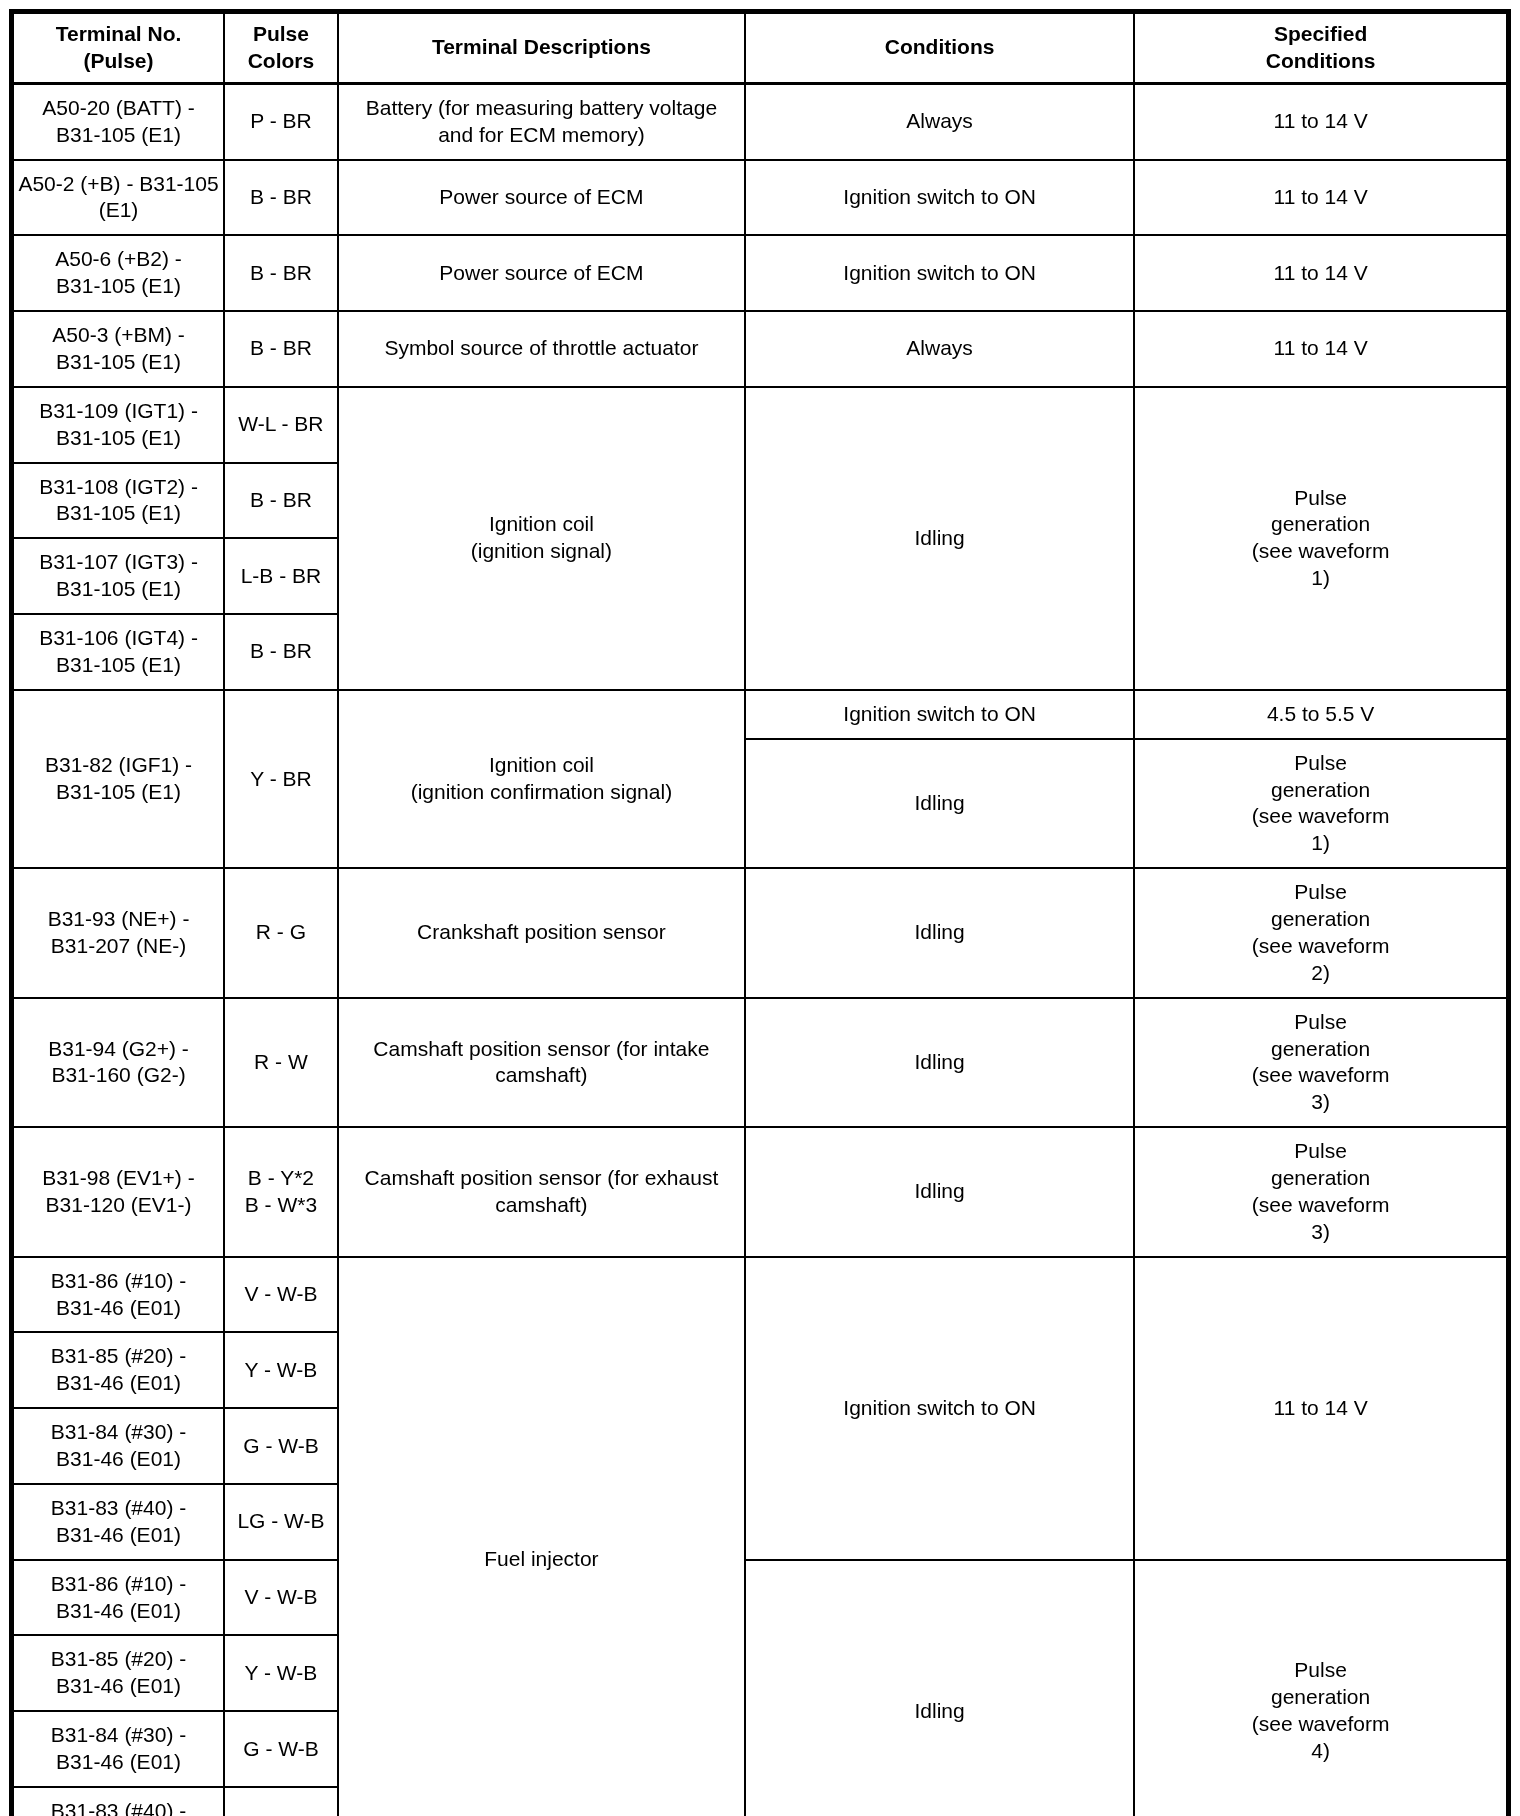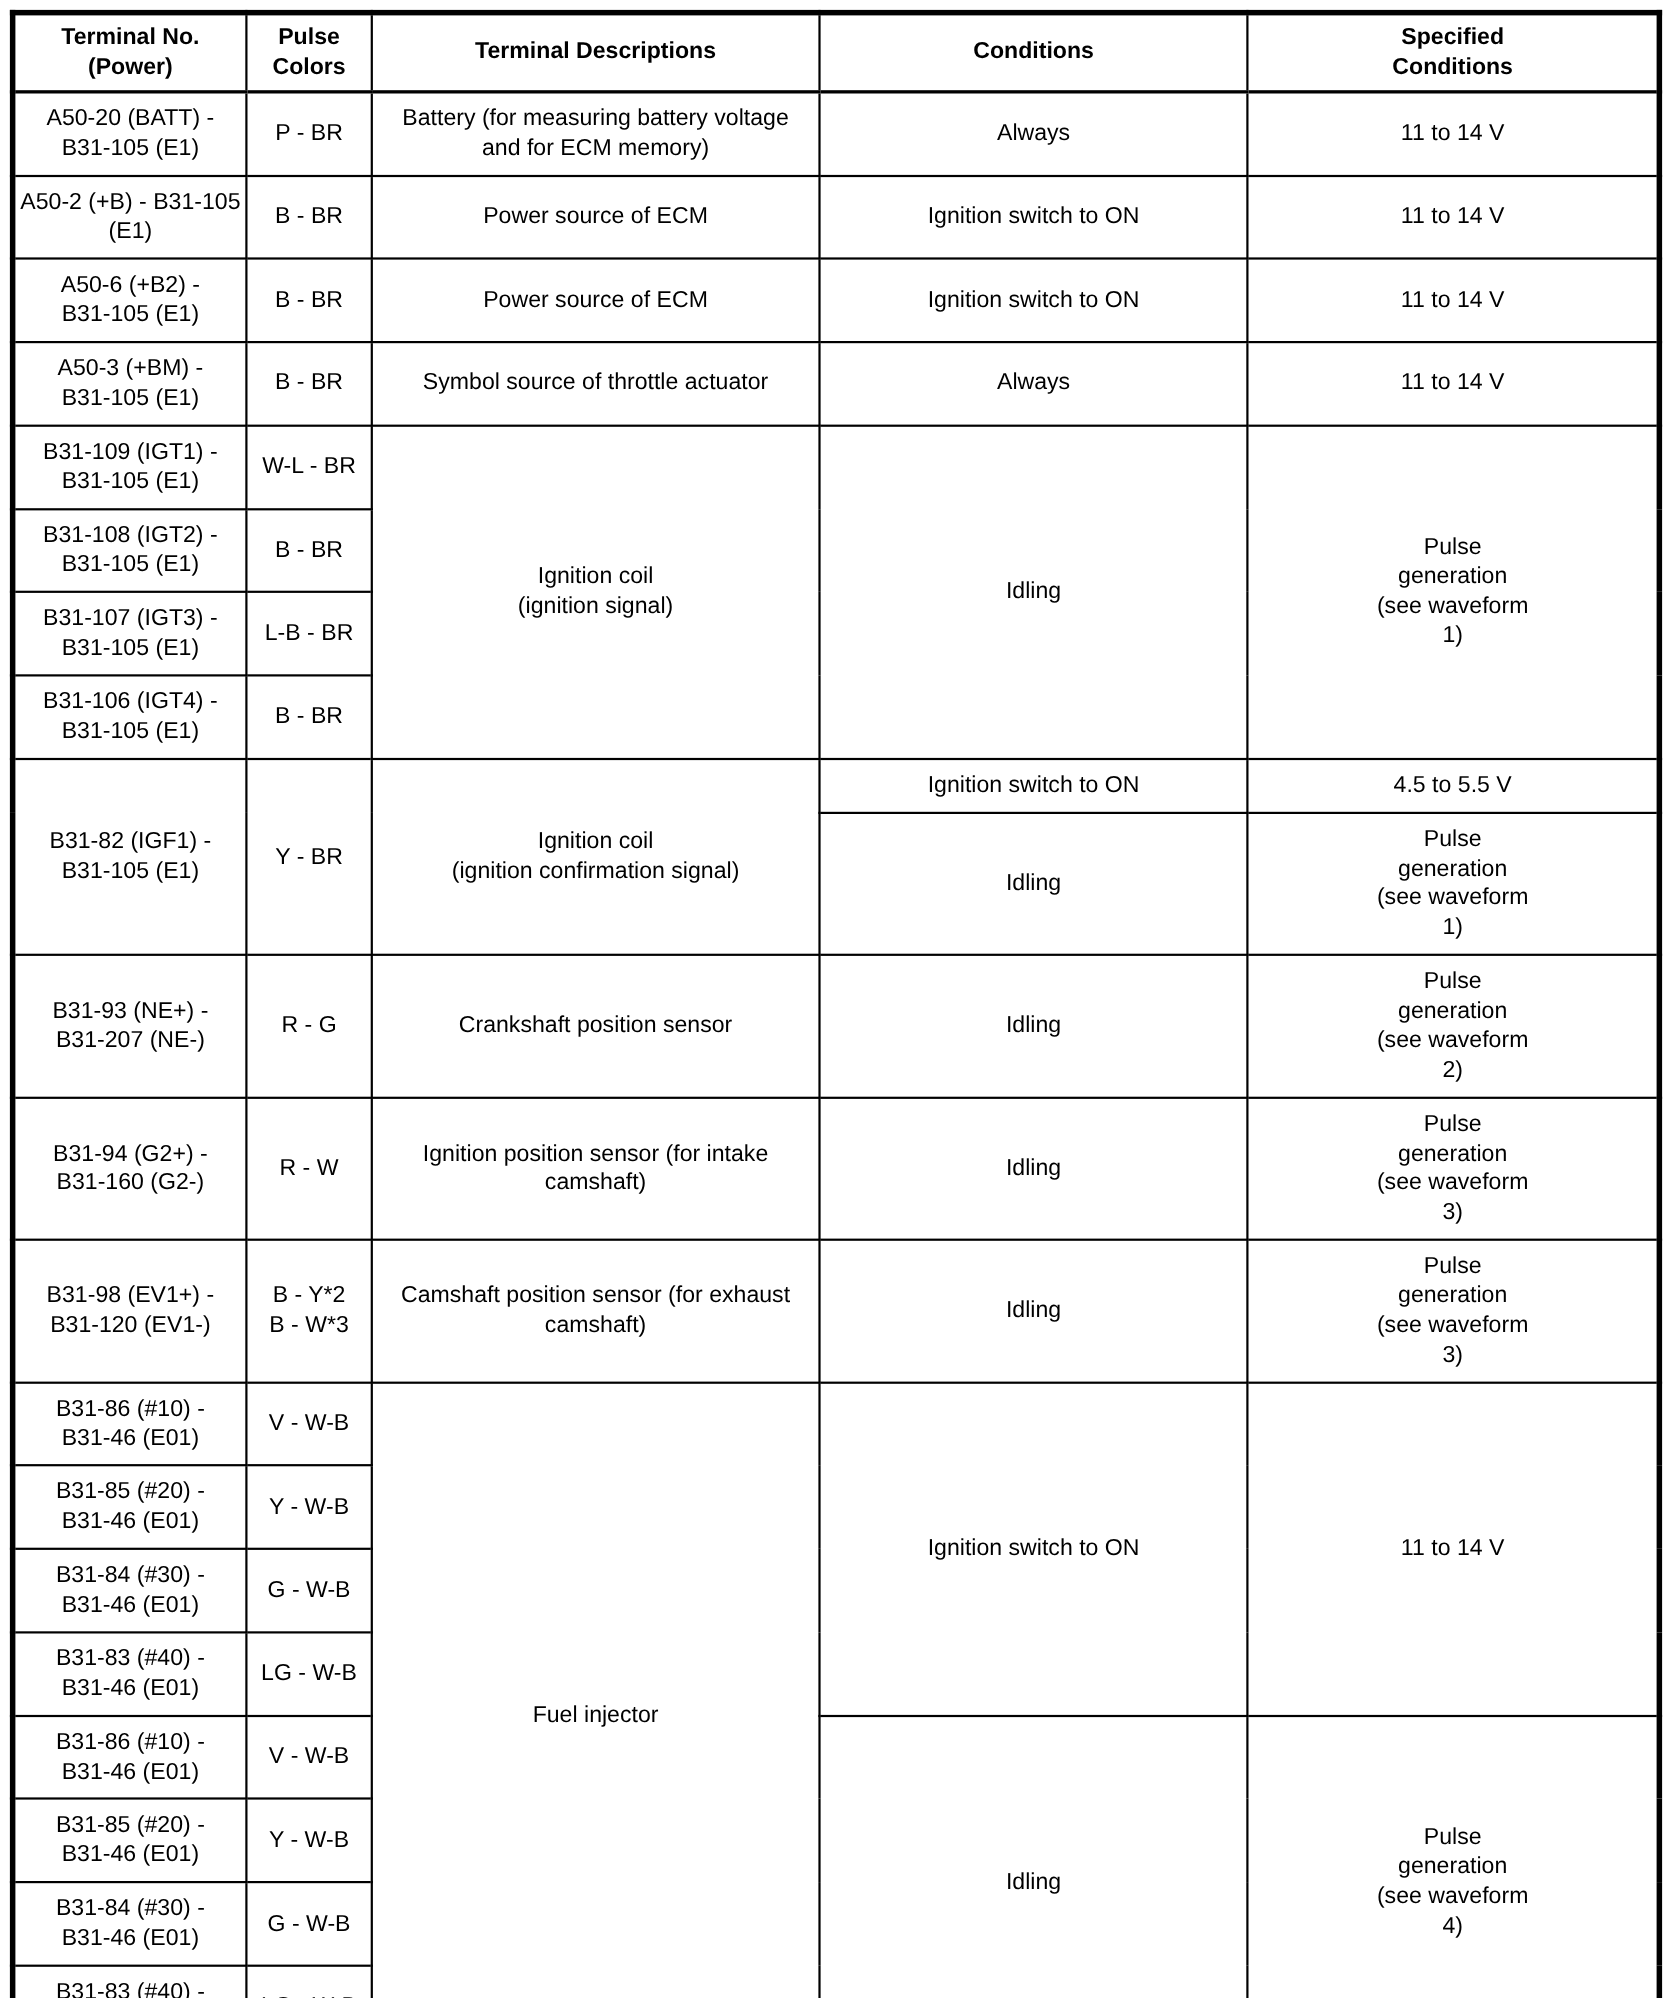--- a/index.html
+++ b/index.html
@@ -54,21 +54,21 @@
     <colgroup>
       <col class="c1">
       <col class="c2">
       <col class="c3">
       <col class="c4">
       <col class="c5">
     </colgroup>
     <thead>
       <tr>
         <th>Terminal No.
-(Power)</th>
+(Pulse)</th>
         <th>Pulse
 Colors</th>
         <th>Terminal Descriptions</th>
         <th>Conditions</th>
         <th>Specified
 Conditions</th>
       </tr>
     </thead>
     <tbody>
         <tr>
@@ -155,21 +155,21 @@
           <td>Idling</td>
           <td>Pulse
 generation
 (see waveform
 2)</td>
         </tr>
         <tr>
           <td>B31-94 (G2+) -
 B31-160 (G2-)</td>
           <td>R - W</td>
-          <td>Ignition position sensor (for intake
+          <td>Camshaft position sensor (for intake
 camshaft)</td>
           <td>Idling</td>
           <td>Pulse
 generation
 (see waveform
 3)</td>
         </tr>
         <tr>
           <td>B31-98 (EV1+) -
 B31-120 (EV1-)</td>

